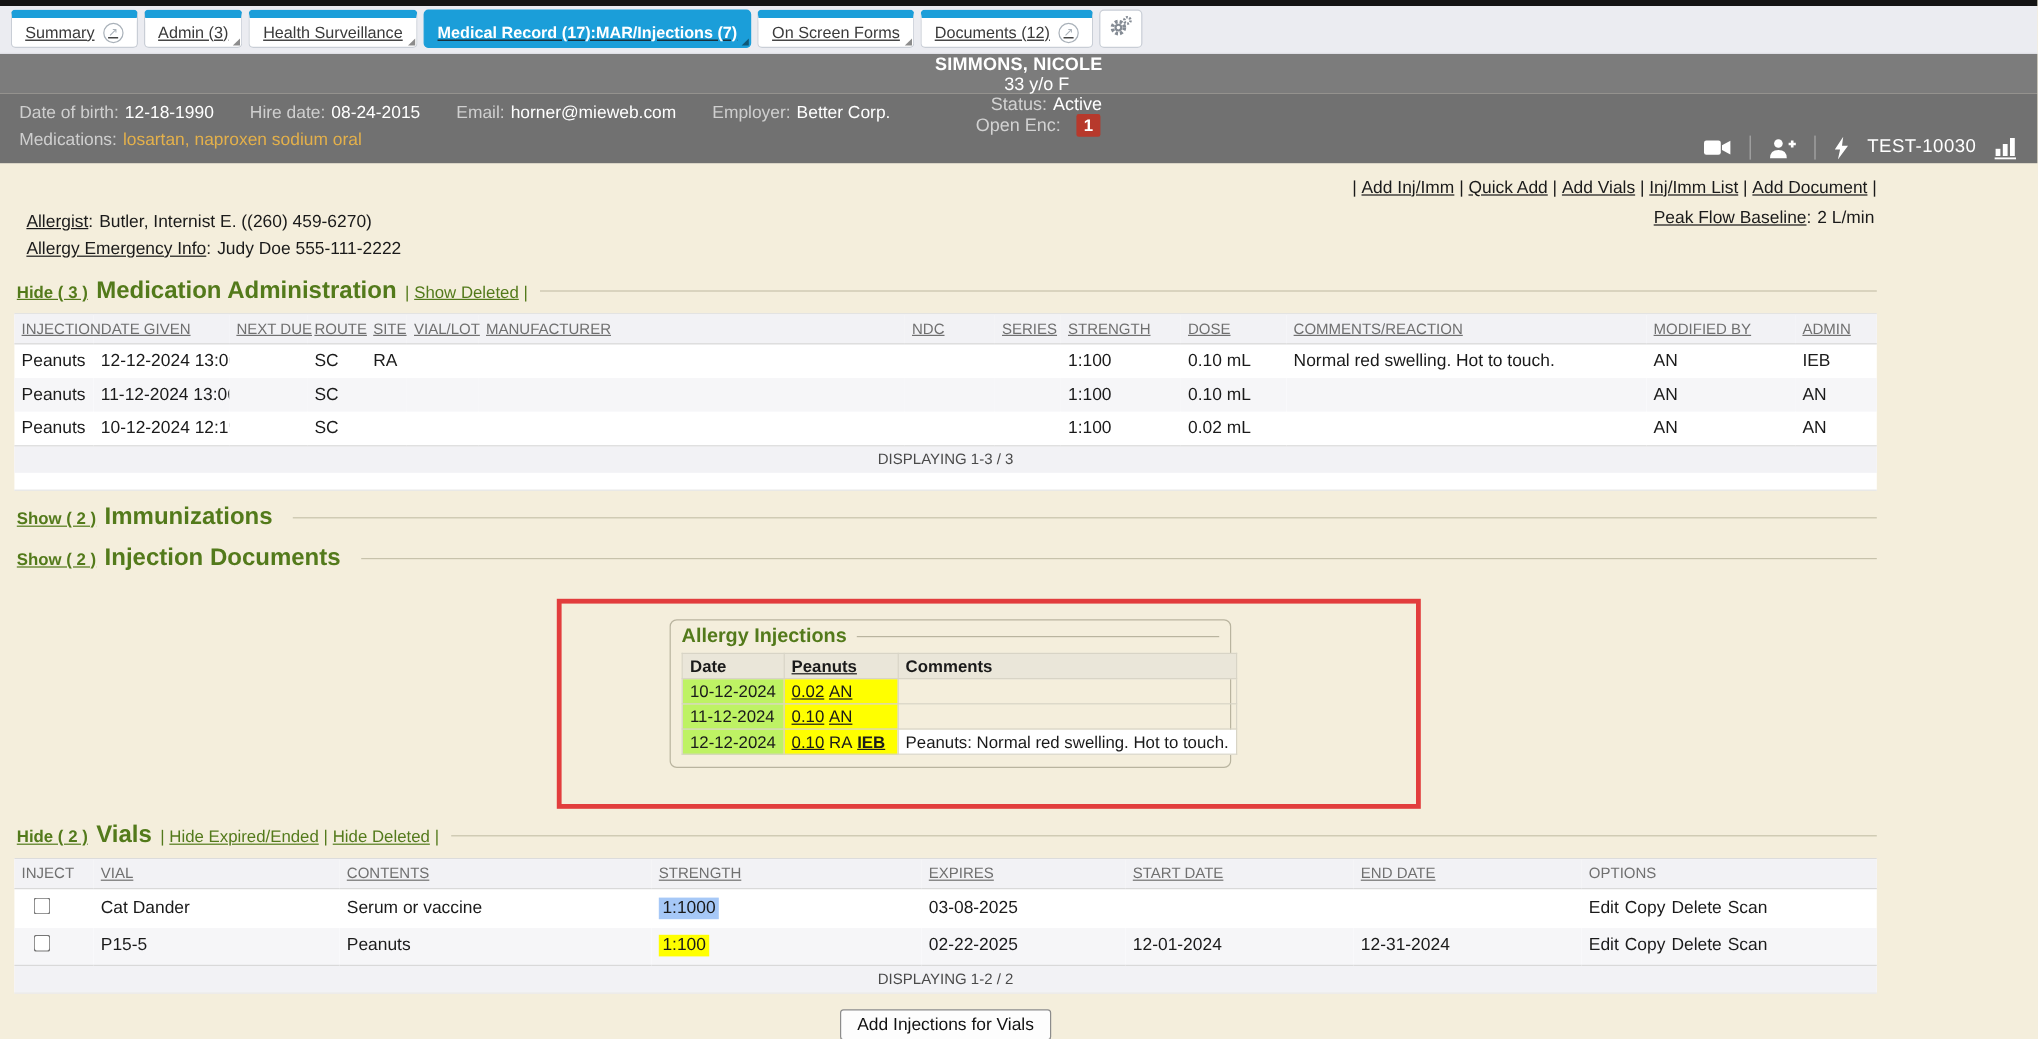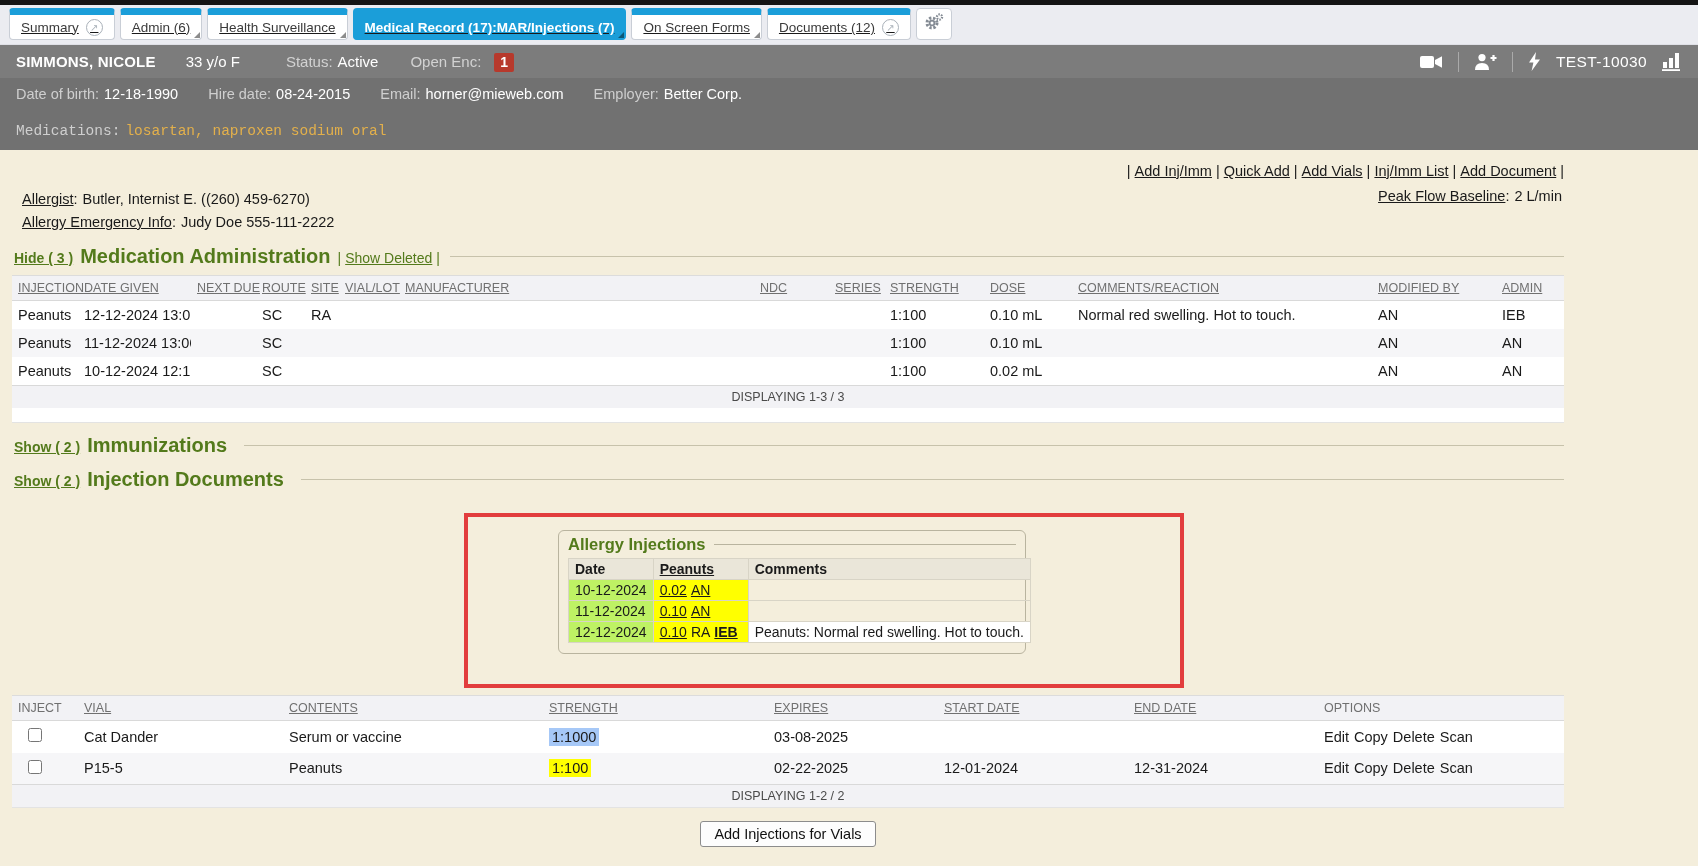--- a/index.html
+++ b/index.html
@@ -31,40 +31,40 @@
     color:#a9b1b9; font-size:10px; display:flex; align-items:center; justify-content:center;
   }
   .gear-btn {
     background:#fff; border:1px solid #c9ced6; border-radius:4px; height:32px; width:36px;
     display:flex; align-items:center; justify-content:center; cursor:pointer;
   }
 
   
   .patient-bar {
     background:#7c7c7c; color:#fff; height:33px; display:flex; align-items:center;
-    padding:0 16px; font-size:15px;
+    padding:0 16px; font-size:15px;flex-direction:column;
   }
   .p-name { font-weight:bold; letter-spacing:.2px; }
   .p-age { margin-left:30px; }
   .p-status { margin-left:46px; }
   .p-enc { margin-left:32px; }
   .p-label { color:#d2d2d2; margin-right:5px; }
   .enc-badge {
     background:#b7392c; color:#fff; font-weight:bold; padding:1px 6px 2px;
     margin-left:8px; border-radius:2px; font-size:14px; cursor:pointer;
   }
   .p-right { margin-left:auto; display:flex; align-items:center; gap:15px; }
   .vdiv { width:1px; height:20px; background:#aaa; }
   .p-id { font-size:15.5px; letter-spacing:.4px; }
   .icon-btn { display:flex; align-items:center; cursor:pointer; }
 
   .demo-bar { background:#717171; color:#fff; padding:5px 16px 8px; font-size:14.5px; }
   .demo-line { display:flex; gap:30px; line-height:22px; }
   .demo-label { color:#cfcfcf; margin-right:5px; }
-  .meds-line { margin-top:15px; line-height:22px;font-family:Liberation Mono, monospace; }
+  .meds-line { margin-top:1px; line-height:22px; }
   .med-link { color:#e3b04b; cursor:pointer; }
 
   
   .content { padding:10px 134px 0 12px; position:relative; }
   .content-top { position:relative; height:74px; }
   .contacts { position:absolute; left:10px; top:28px; font-size:14.5px; line-height:23px; color:#1a1a1a; }
   .colon { margin-right:5px; }
   .links-row { position:absolute; right:0; top:3px; font-size:14.5px; color:#1a1a1a; }
   .links-row .link { margin:0 4px; color:#1a1a1a; }
   .links-row .pipe { color:#1a1a1a; }
@@ -128,21 +128,21 @@
 <body>
 
 <div class="top-strip"></div>
 
 <div class="tabbar">
   <div class="tab">
     <span>Summary</span>
     <span class="popout">↗</span>
   </div>
   <div class="tab">
-    <span>Admin (6)</span>
+    <span>Admin (3)</span>
     <span class="fold"></span>
   </div>
   <div class="tab">
     <span>Health Surveillance</span>
     <span class="fold"></span>
   </div>
   <div class="tab active">
     <span>Medical Record (17):MAR/Injections (7)</span>
     <span class="fold"></span>
   </div>
@@ -386,20 +386,28 @@
             <td class="aij-dose-cell">
               <span class="aij-tok link">0.10</span><span class="aij-tok">RA</span><span class="aij-tok link bold">IEB</span>
             </td>
             <td class="aij-comments filled">Peanuts: Normal red swelling. Hot to touch.</td>
           </tr>
         </tbody>
       </table>
     </div>
   </div>
 
+  <div class="sec-head">
+    <span class="sec-toggle">Hide ( 2 )</span>
+    <span class="sec-title">Vials</span>
+    <span class="sec-links">
+      <span class="pipe">|</span><span class="link">Hide Expired/Ended</span><span class="pipe">|</span><span class="link">Hide Deleted</span><span class="pipe">|</span>
+    </span>
+    <span class="sec-rule"></span>
+  </div>
 
   <div class="tablewrap">
     <table class="grid">
       <colgroup>
         <col style="width:66px">
           <col style="width:205px">
           <col style="width:260px">
           <col style="width:225px">
         <col style="width:170px">
           <col style="width:190px">

